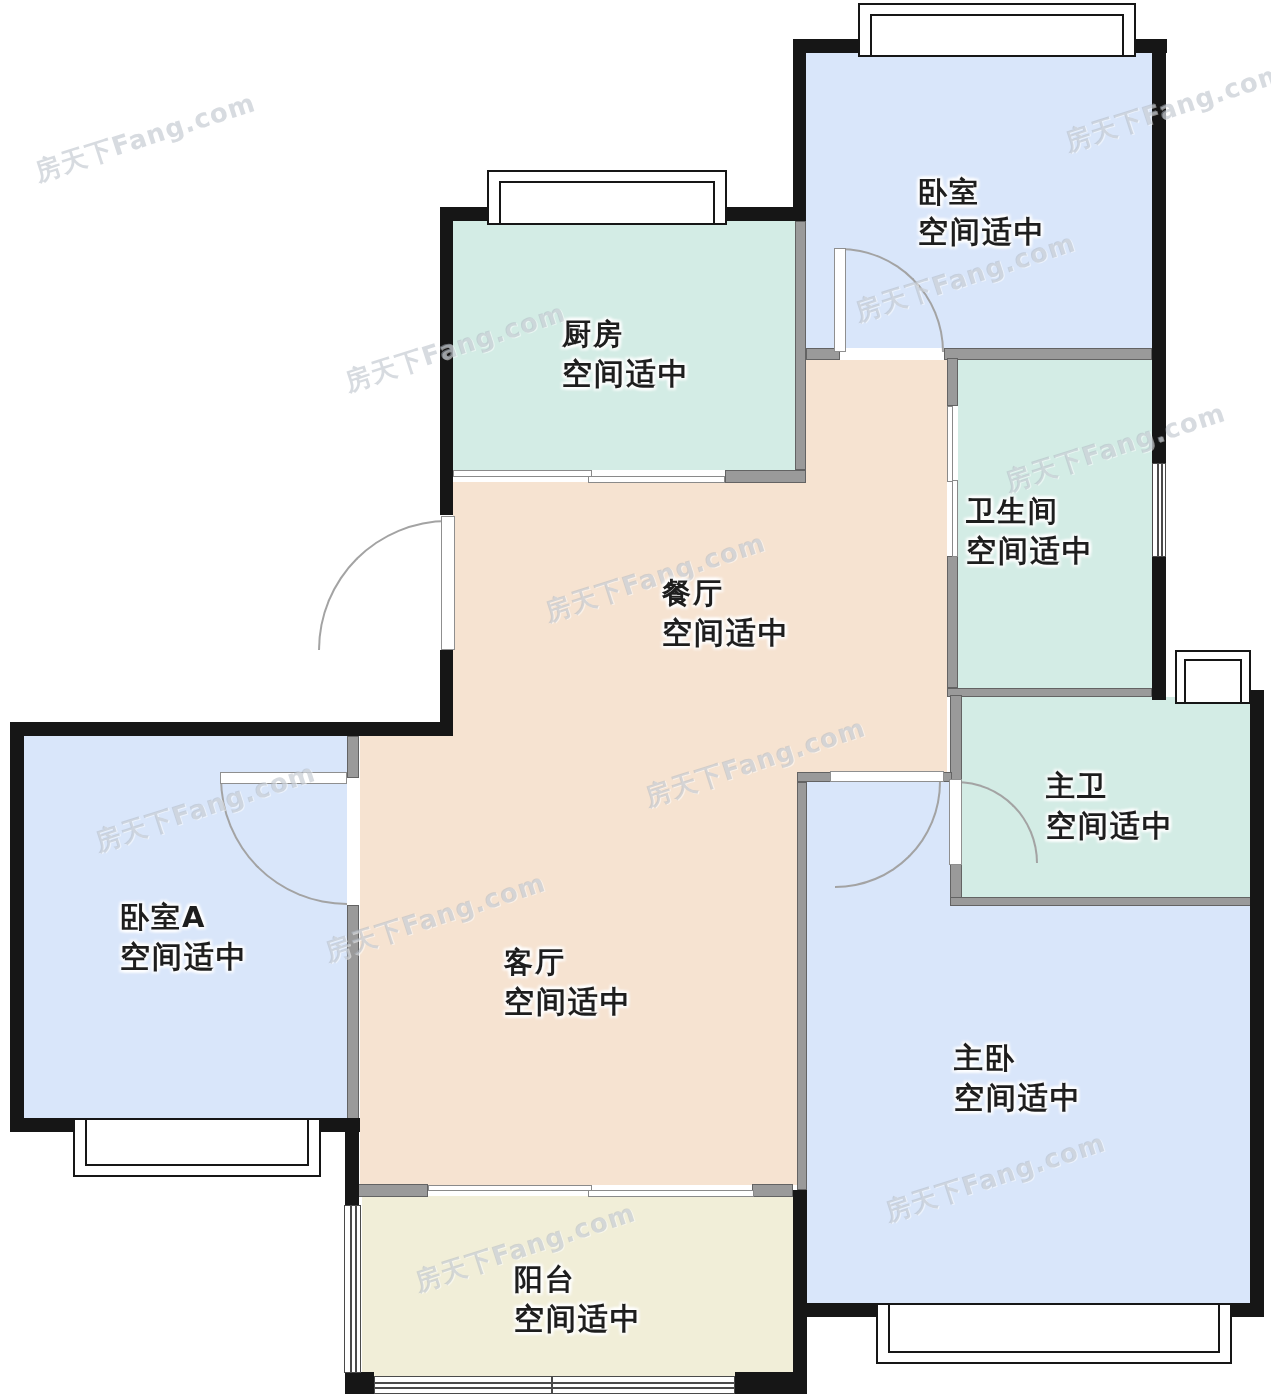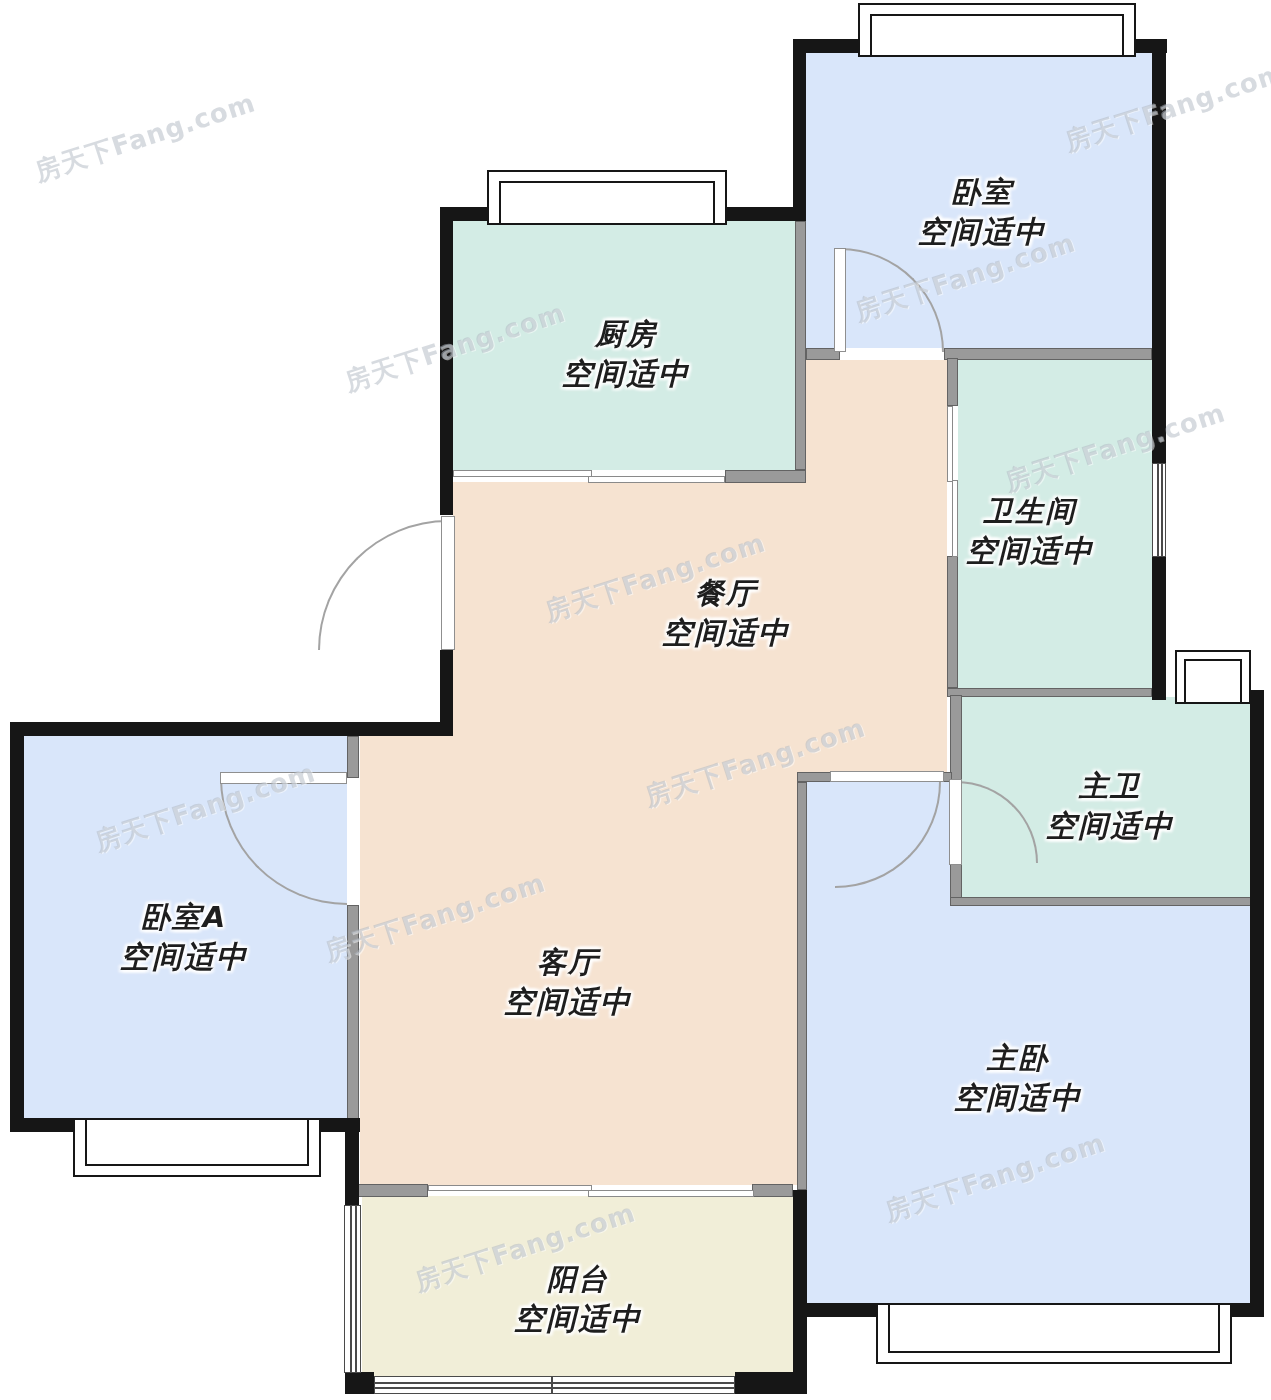--- a/index.html
+++ b/index.html
@@ -26,23 +26,23 @@
   .bay { background:#ffffff; border:2px solid #161616; z-index:4; }
   .bay .inner { position:absolute; background:#ffffff; border:2px solid #161616; }
   
   .leaf { background:#ffffff; border:1px solid #8f8f8f; box-sizing:border-box; z-index:6; }
   .arc  { background:transparent; border:2px solid #a3a3a3; box-sizing:border-box; z-index:5; }
   .arc.tr { border-left:none; border-bottom:none; border-radius:0 100% 0 0; }
   .arc.tl { border-right:none; border-bottom:none; border-radius:100% 0 0 0; }
   .arc.bl { border-right:none; border-top:none; border-radius:0 0 0 100%; }
   .arc.br { border-left:none; border-top:none; border-radius:0 0 100% 0; }
   
-  .label { position:absolute; transform:translate(-50%,-50%); text-align:center; color:#1e1e1e;
+  .label { position:absolute; transform:translate(-50%,-50%); text-align:left; color:#1e1e1e;
            font-weight:700; line-height:1.3; white-space:nowrap; z-index:8;
-           text-shadow:-2px -2px 3px #fff, 2px -2px 3px #fff, -2px 2px 3px #fff, 2px 2px 3px #fff, 0 0 5px #fff;font-style:italic; }
+           text-shadow:-2px -2px 3px #fff, 2px -2px 3px #fff, -2px 2px 3px #fff, 2px 2px 3px #fff, 0 0 5px #fff; }
   .label .l1 { font-size:29px; letter-spacing:2px; }
   .label .l2 { font-size:30px; letter-spacing:2px; }
   
   .wm { position:absolute; transform:rotate(-18deg); font-size:26px; font-weight:600;
         color:rgba(176,184,193,0.50); letter-spacing:1px; white-space:nowrap; z-index:7;
         text-shadow:1px 1px 0 rgba(255,255,255,0.5); }
 </style>
 </head>
 <body>
 

